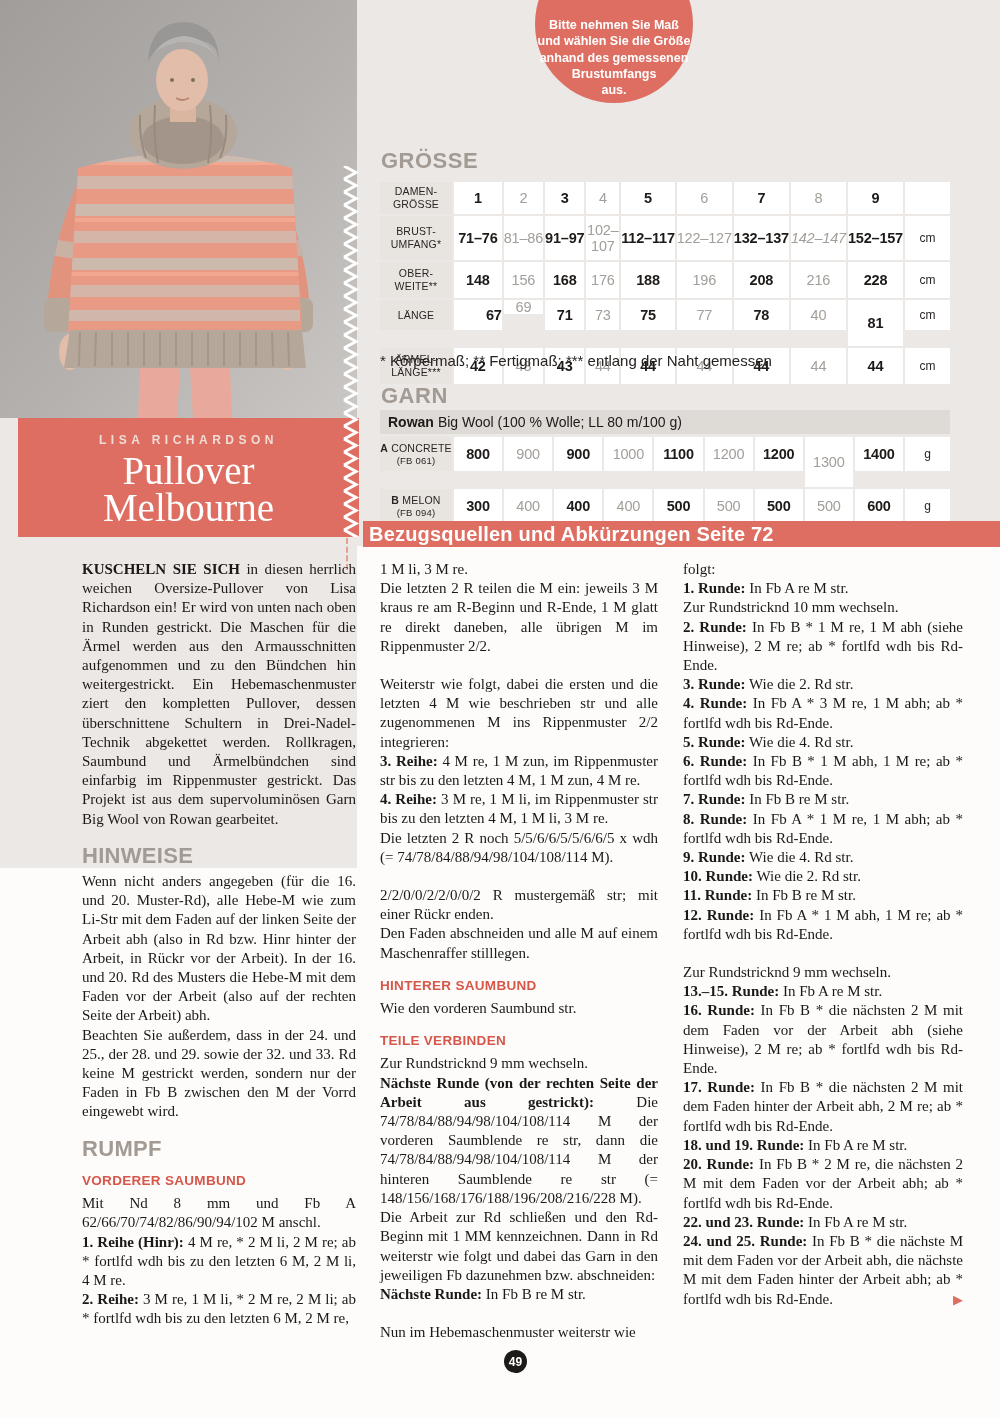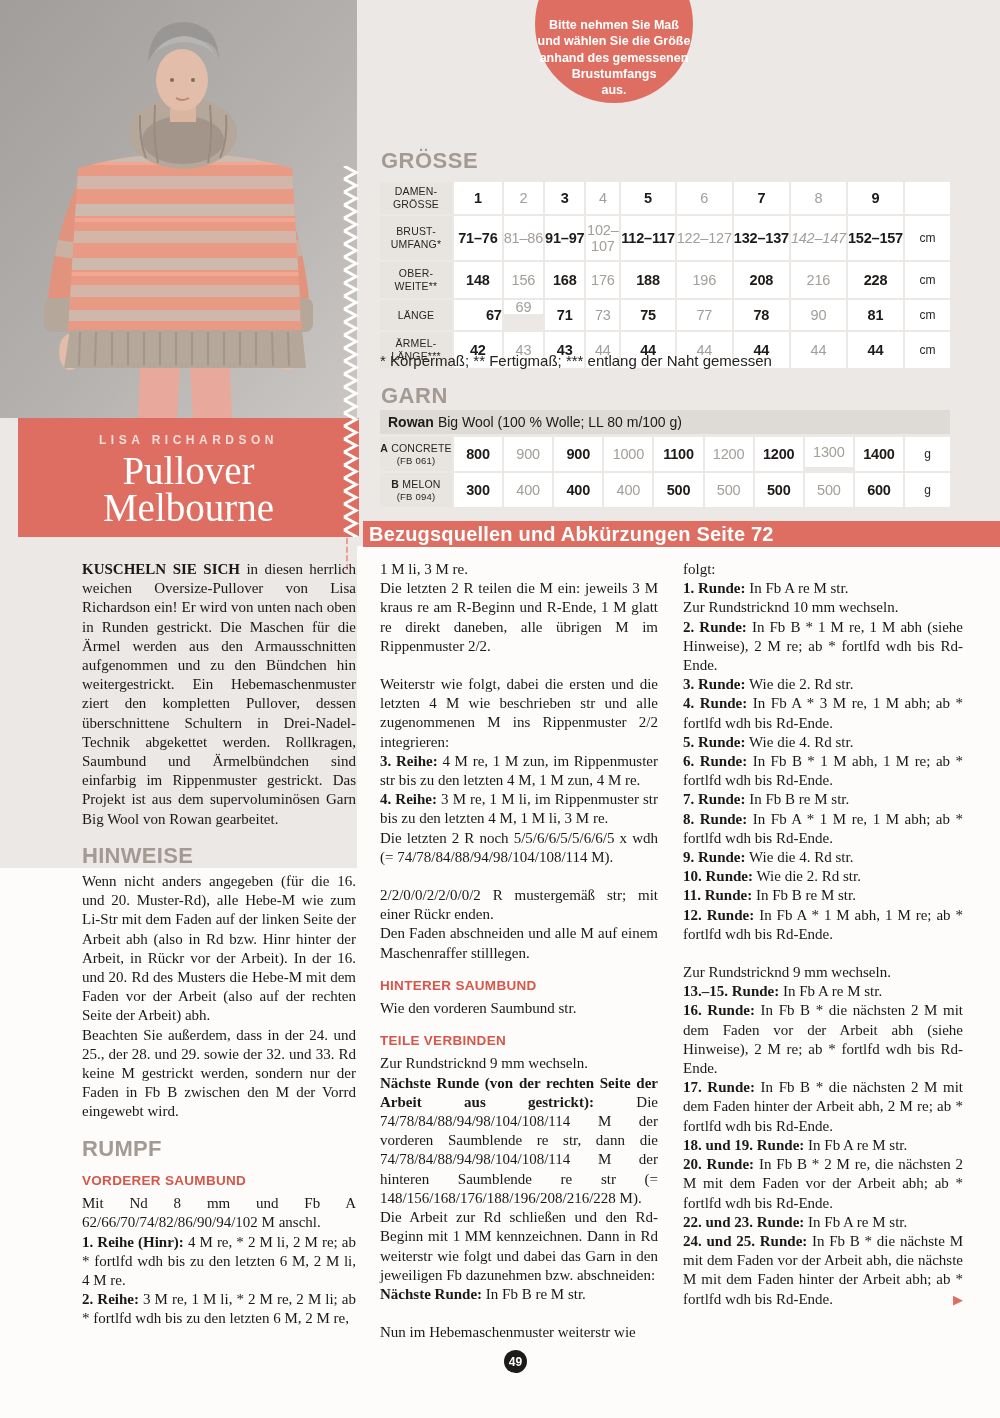--- a/index.html
+++ b/index.html
@@ -223,22 +223,22 @@
       <div class="cell num" style="height: 36px;">228</div>
       <div class="cell unit-cell" style="height: 36px;">cm</div>
       <div class="cell label-cell" style="height: 30px;">LÄNGE</div>
       <div class="cell num" style="height: 30px; padding-left: 32px;">67</div>
       <div class="cell num gray" style="height: 14px;">69</div>
       <div class="cell num" style="height: 30px;">71</div>
       <div class="cell num gray" style="height: 30px;">73</div>
       <div class="cell num" style="height: 30px;">75</div>
       <div class="cell num gray" style="height: 30px;">77</div>
       <div class="cell num" style="height: 30px;">78</div>
-      <div class="cell num gray" style="height: 30px;">90</div>
-      <div class="cell num" style="height: 30px;">81</div>
+      <div class="cell num gray" style="height: 30px;">40</div>
+      <div class="cell num" style="height: 46px;">81</div>
       <div class="cell unit-cell" style="height: 30px;">cm</div>
       <div class="cell label-cell" style="height: 36px;">ÄRMEL-<br>LÄNGE***</div>
       <div class="cell num" style="height: 36px;">42</div>
       <div class="cell num gray" style="height: 36px;">43</div>
       <div class="cell num" style="height: 36px;">43</div>
       <div class="cell num gray" style="height: 36px;">44</div>
       <div class="cell num" style="height: 36px;">44</div>
       <div class="cell num gray" style="height: 36px;">44</div>
       <div class="cell num" style="height: 36px;">44</div>
       <div class="cell num gray" style="height: 36px;">44</div>
@@ -257,21 +257,21 @@
         <div><b>A</b> CONCRETE</div>
         <div class="garn-label-sub">(FB 061)</div>
       </div>
       <div class="cell num" style="height: 34px;">800</div>
       <div class="cell num gray" style="height: 34px;">900</div>
       <div class="cell num" style="height: 34px;">900</div>
       <div class="cell num gray" style="height: 34px;">1000</div>
       <div class="cell num" style="height: 34px;">1100</div>
       <div class="cell num gray" style="height: 34px;">1200</div>
       <div class="cell num" style="height: 34px;">1200</div>
-      <div class="cell num gray" style="height: 30px;">1300</div>
+      <div class="cell num gray" style="height: 50px;">1300</div>
       <div class="cell num" style="height: 34px;">1400</div>
       <div class="cell unit-cell" style="height: 34px;">g</div>
       <div class="cell label-cell" style="height: 34px;">
         <div><b>B</b> MELON</div>
         <div class="garn-label-sub">(FB 094)</div>
       </div>
       <div class="cell num" style="height: 34px;">300</div>
       <div class="cell num gray" style="height: 34px;">400</div>
       <div class="cell num" style="height: 34px;">400</div>
       <div class="cell num gray" style="height: 34px;">400</div>

